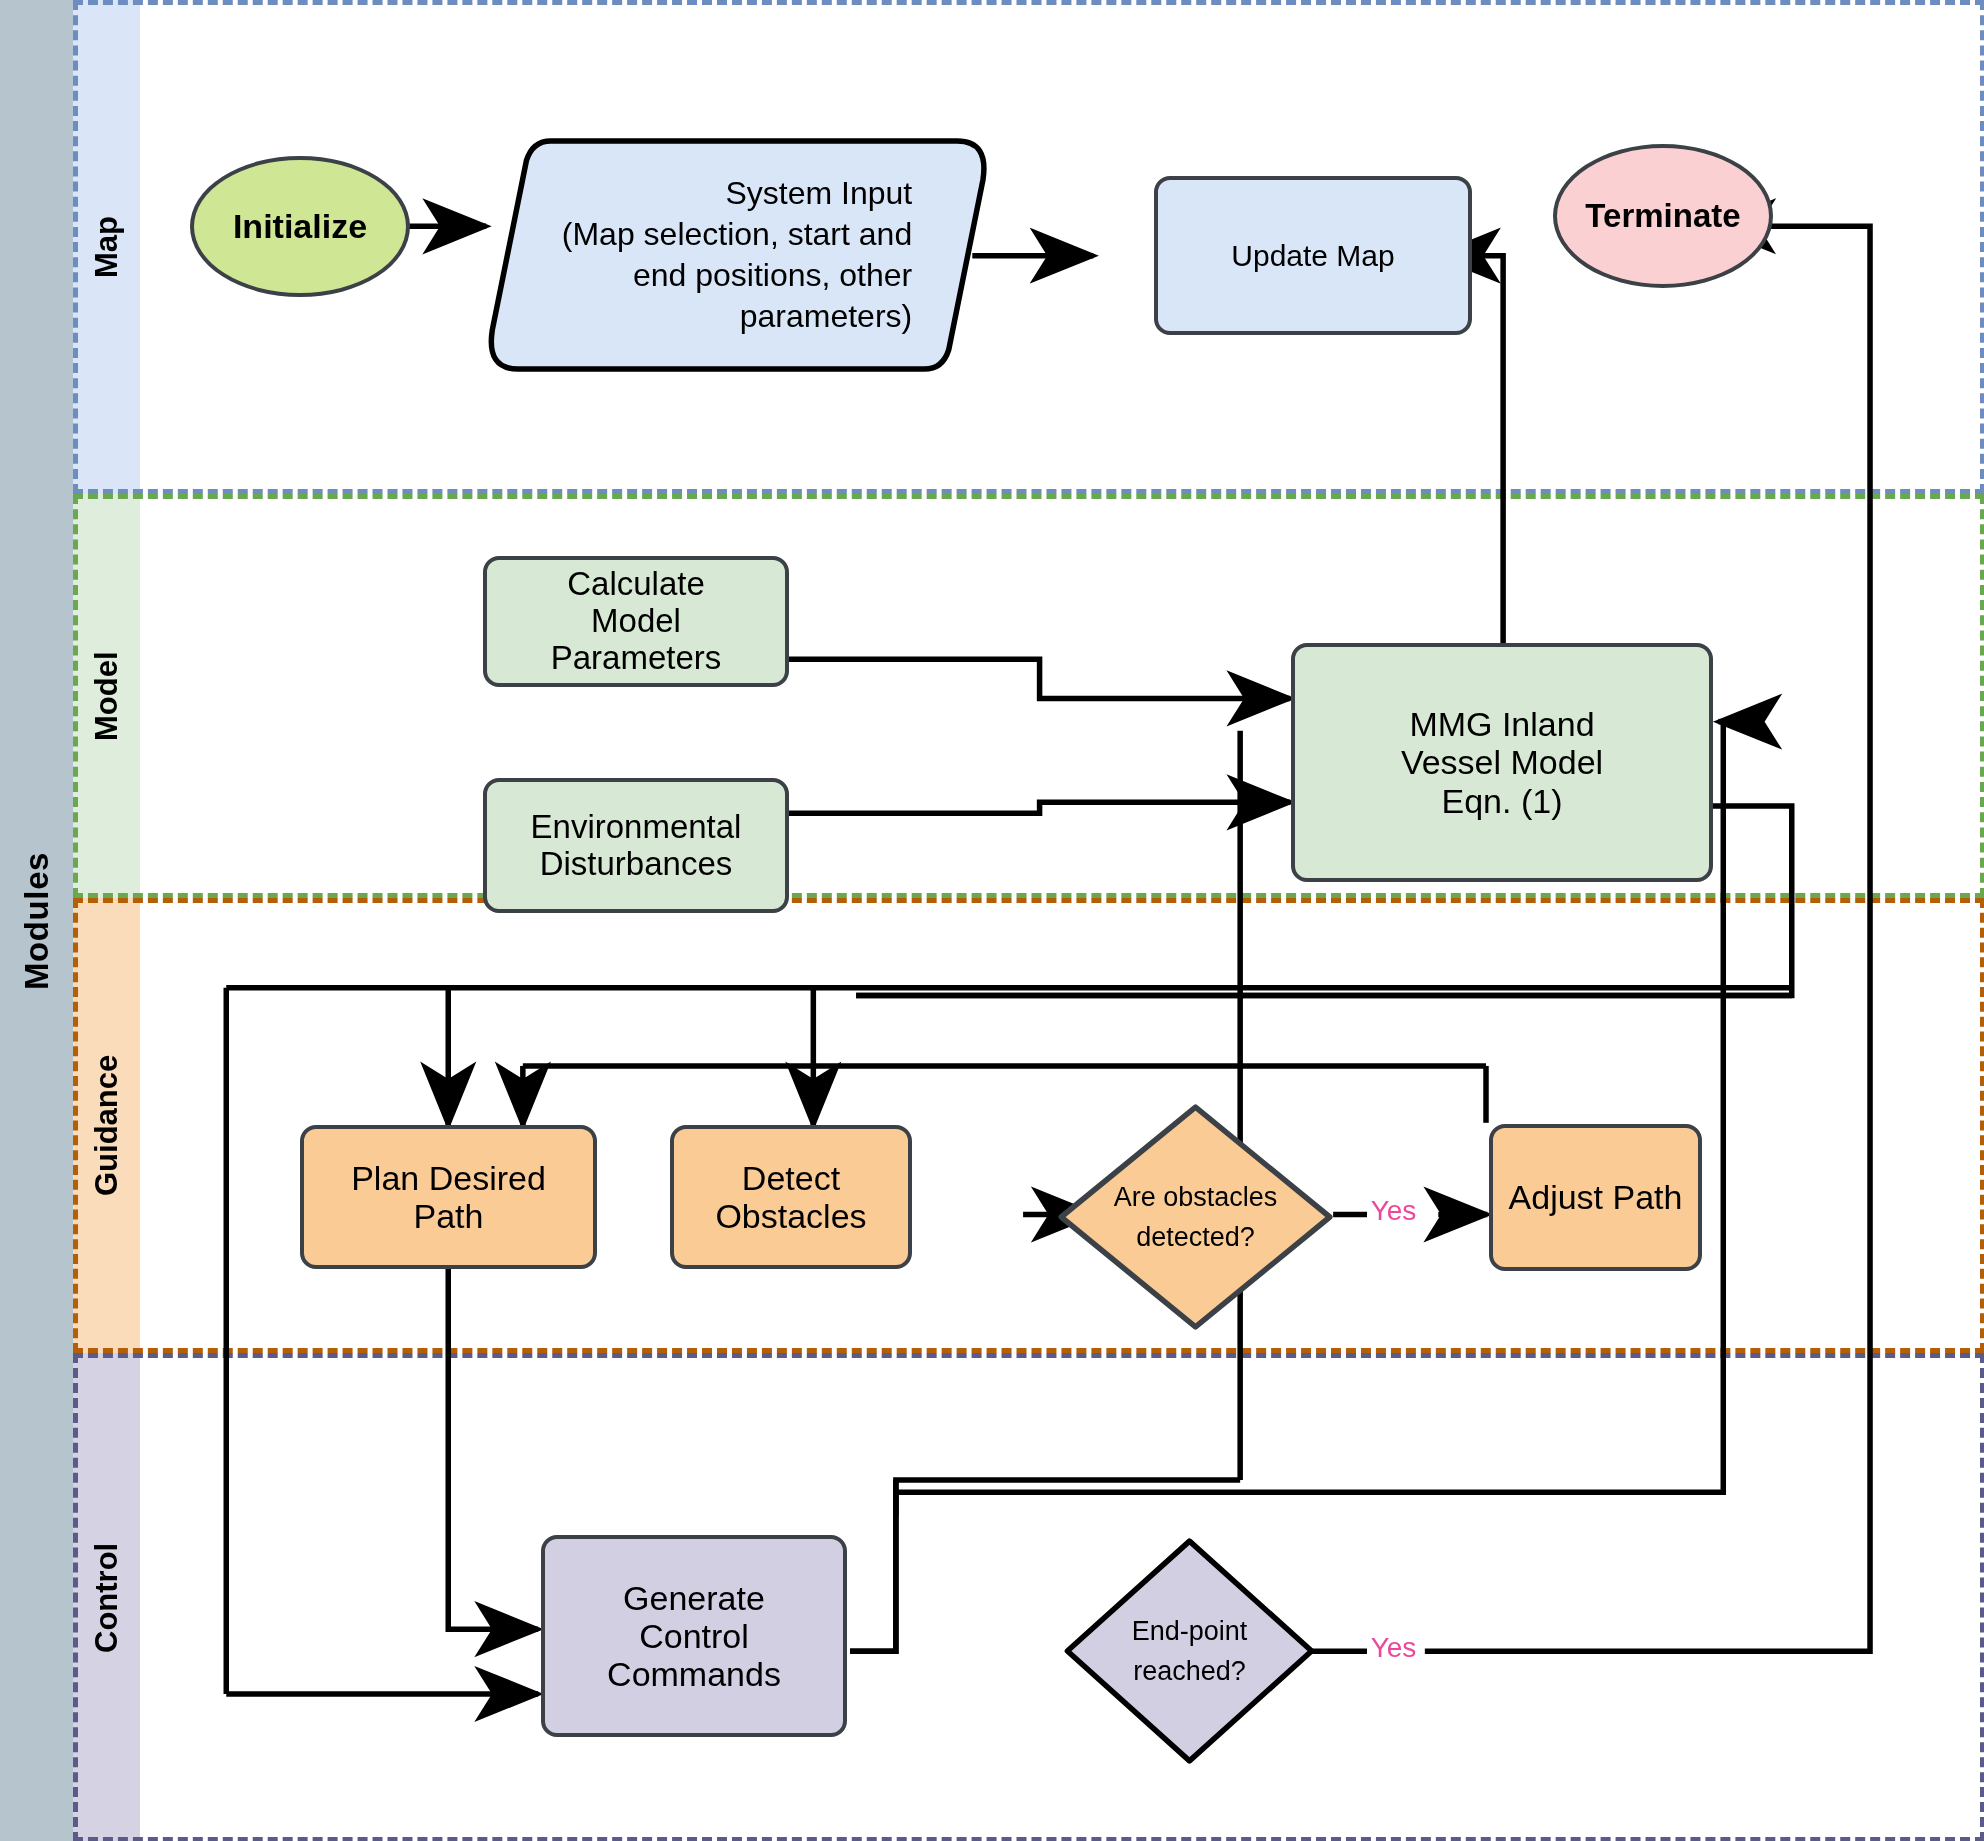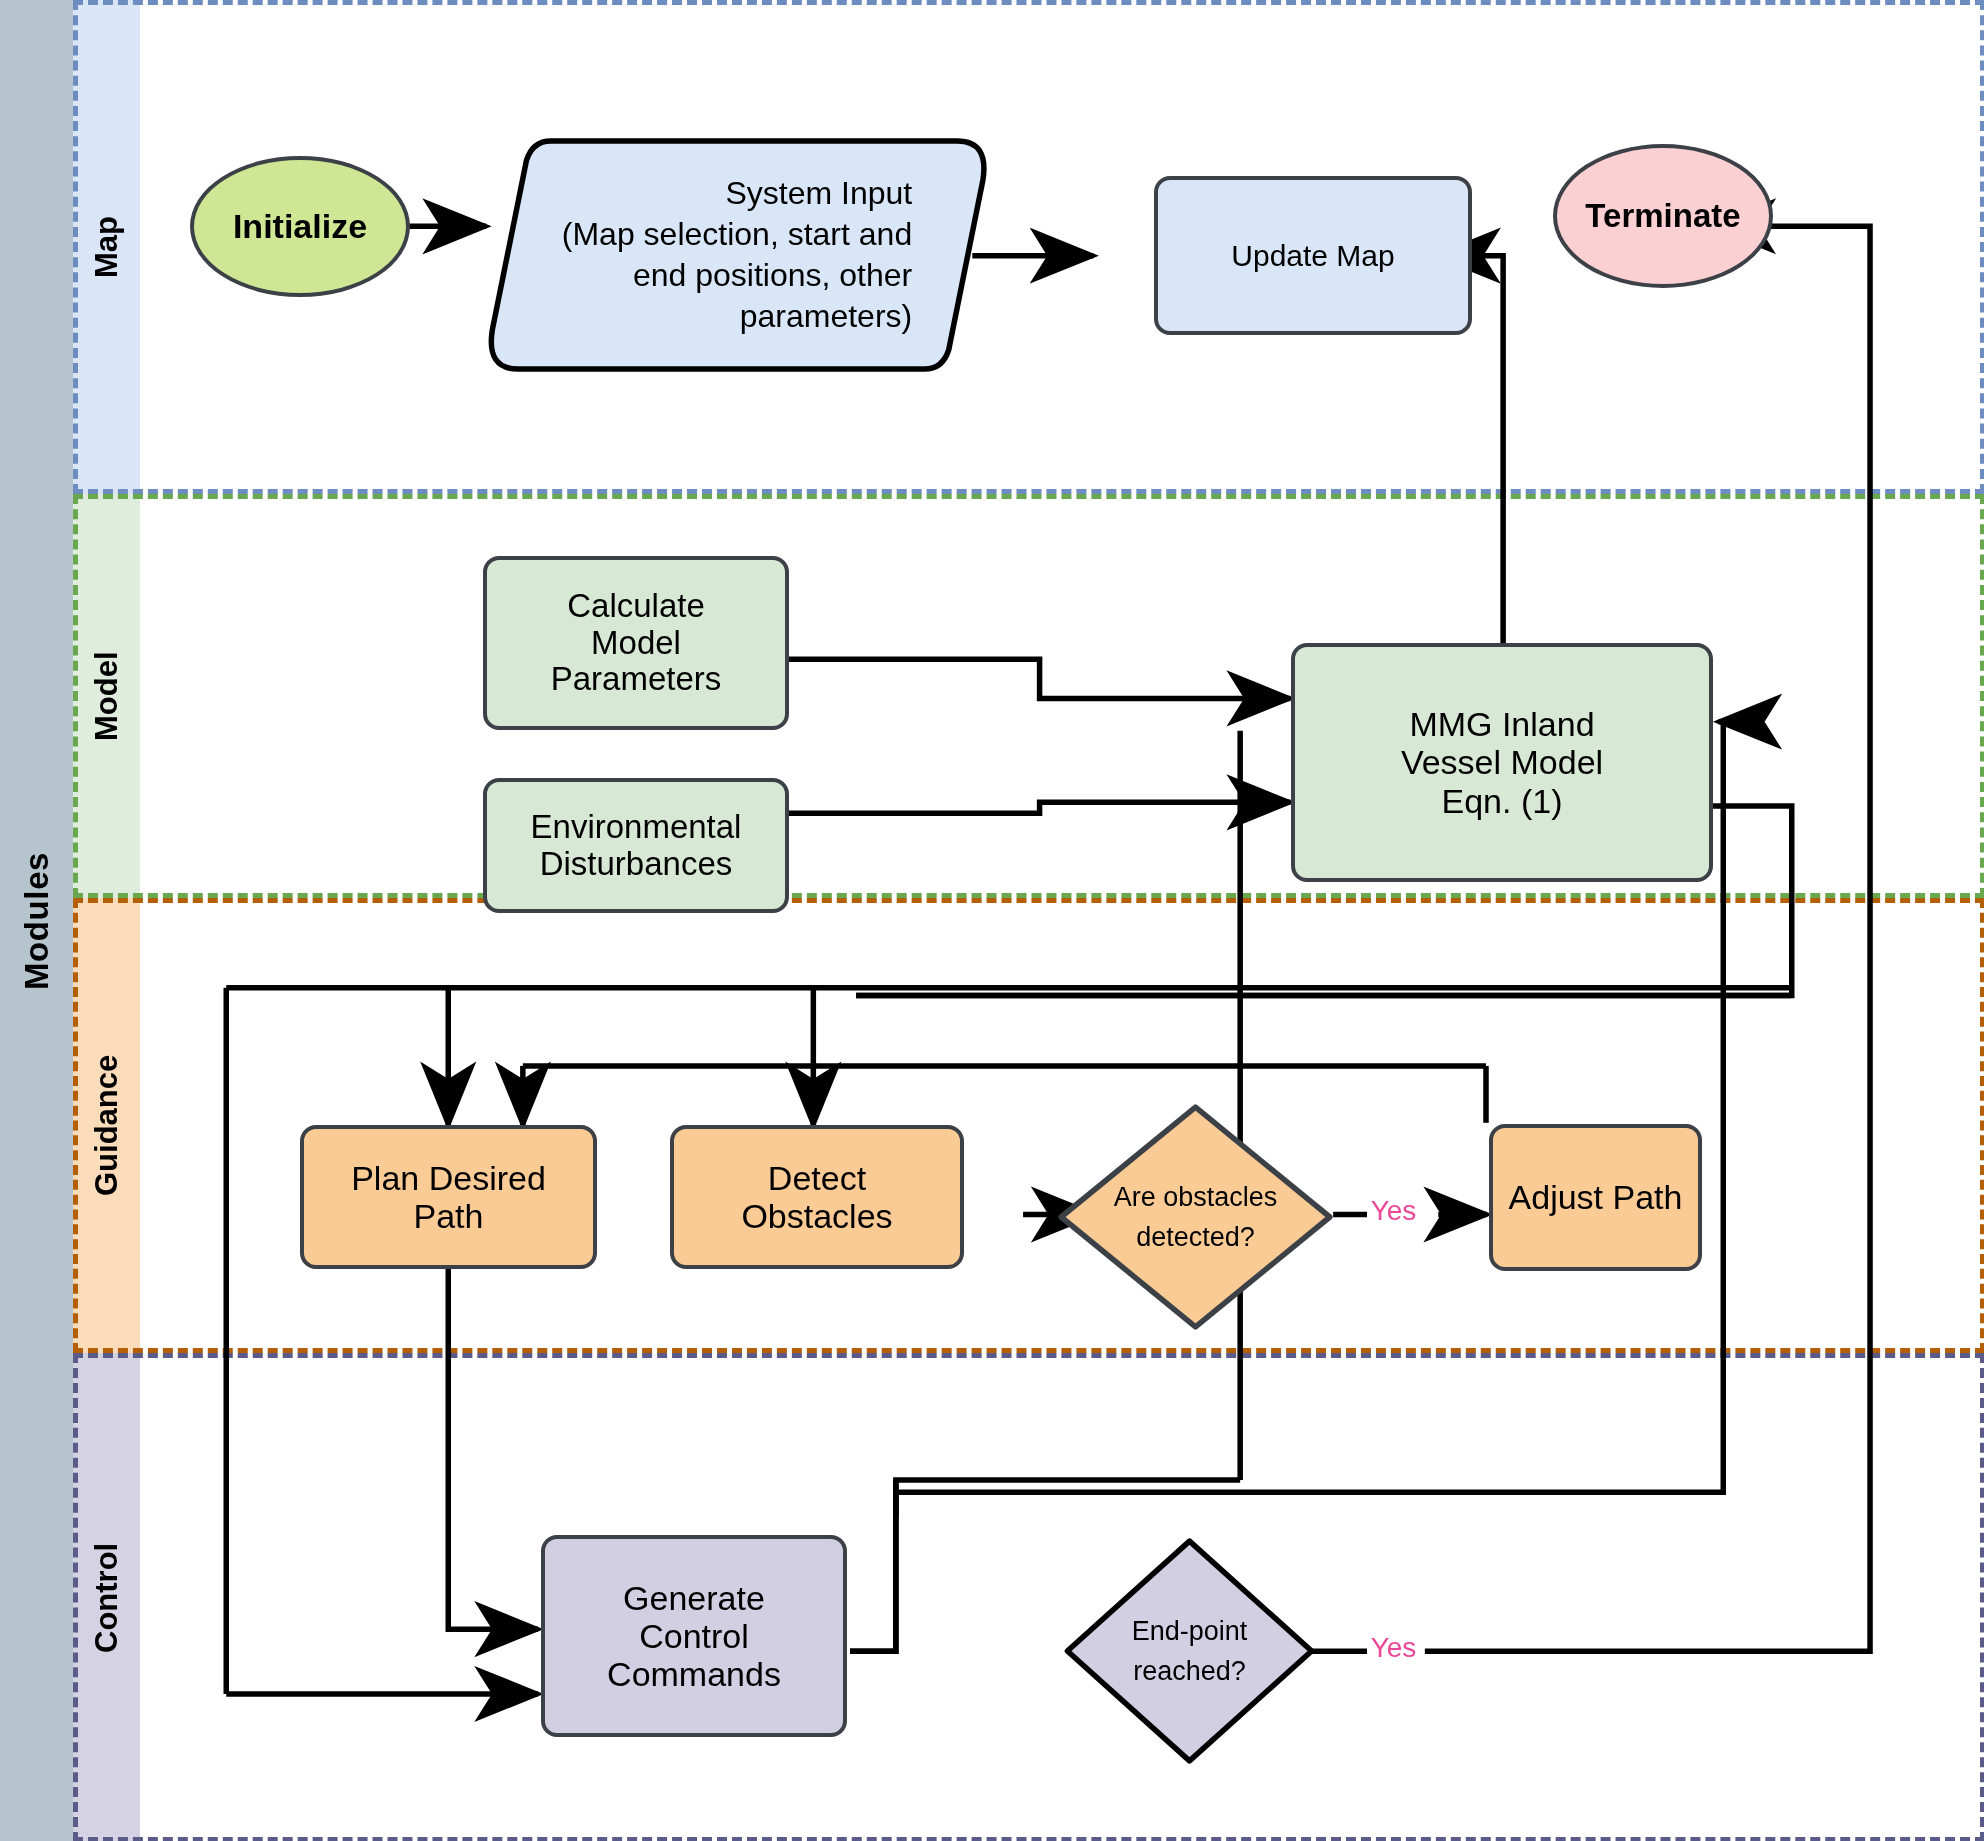--- a/index.html
+++ b/index.html
@@ -168,21 +168,21 @@
   </div>
 
   <div class="node rect" style="left:1154px;top:176px;width:318px;height:159px;background:#d9e6f8;font-size:30px;">
     <span>Update Map</span>
   </div>
 
   <div class="node ellipse" style="left:1553px;top:144px;width:220px;height:144px;background:#fbd0d2;font-size:33px;">
     <span>Terminate</span>
   </div>
 
-  <div class="node rect" style="left:483px;top:556px;width:306px;height:174px;background:#d7e9d4;font-size:33px;">
+  <div class="node rect" style="left:483px;top:556px;width:306px;height:131px;background:#d7e9d4;font-size:33px;">
     <span>Calculate
 Model
 Parameters</span>
   </div>
 
   <div class="node rect" style="left:483px;top:778px;width:306px;height:135px;background:#d7e9d4;font-size:33px;">
     <span>Environmental
 Disturbances</span>
   </div>
 
@@ -190,21 +190,21 @@
     <span>MMG Inland
 Vessel Model
 Eqn. (1)</span>
   </div>
 
   <div class="node rect" style="left:300px;top:1125px;width:297px;height:144px;background:#fbcb96;font-size:34px;">
     <span>Plan Desired
 Path</span>
   </div>
 
-  <div class="node rect" style="left:670px;top:1125px;width:294px;height:144px;background:#fbcb96;font-size:34px;">
+  <div class="node rect" style="left:670px;top:1125px;width:242px;height:144px;background:#fbcb96;font-size:34px;">
     <span>Detect
 Obstacles</span>
   </div>
 
   <div class="diamond-wrap" style="left:1055px;top:1101px;width:281px;height:232px;">
     <svg width="281" height="232" viewBox="0 0 460 380">
       <path d="M230,10 L450,190 L230,370 L10,190 Z" fill="#fbcb96" stroke="#3b4147" stroke-width="9" stroke-linejoin="round"></path>
     </svg>
     <div class="diamond-txt" style="font-size:27px;">Are obstacles
 detected?</div>

